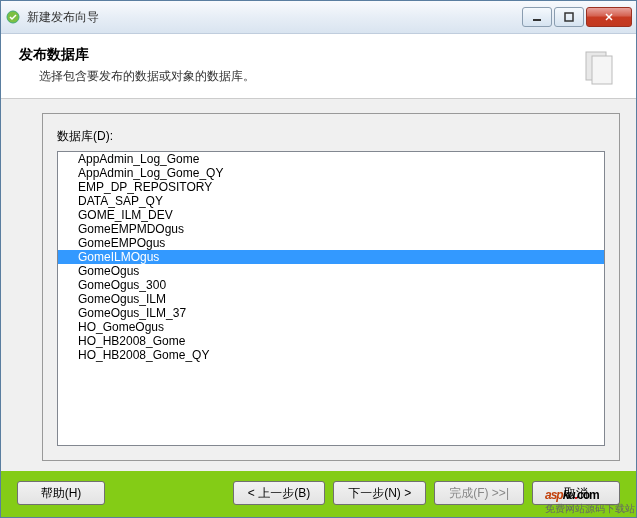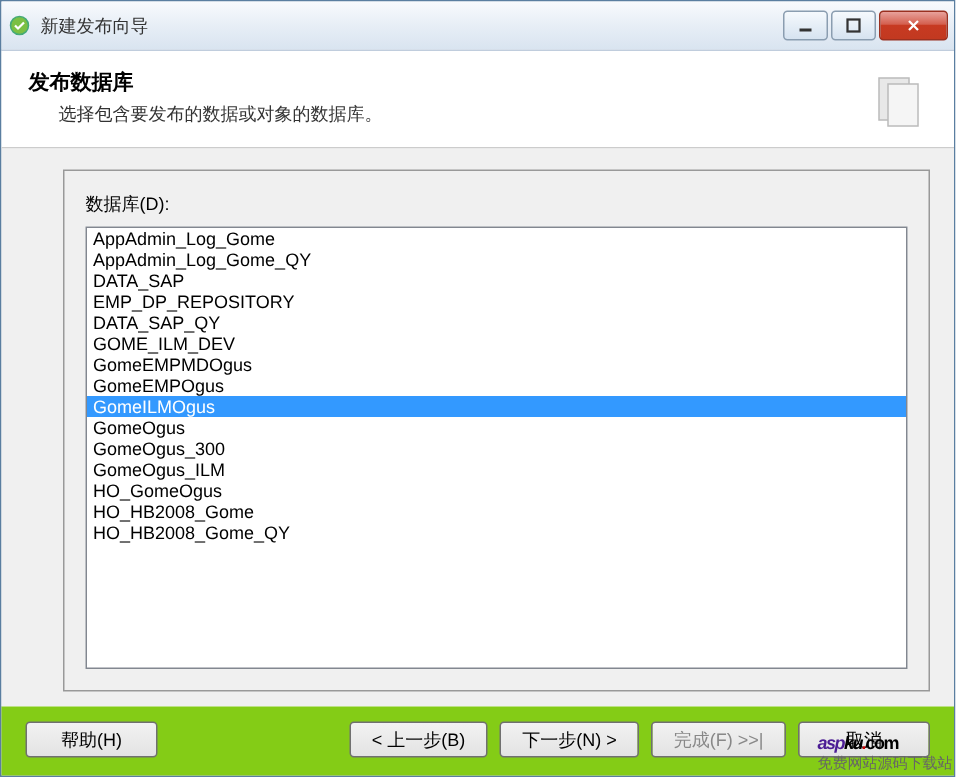--- a/index.html
+++ b/index.html
@@ -18,32 +18,32 @@
     .header-section { padding: 12px 18px; display: flex; align-items: flex-start; border-bottom: 1px solid #ccc; background: #fff; }
     .header-text { flex: 1; }
     .header-title { font-size: 14px; font-weight: bold; color: #000; margin-bottom: 4px; }
     .header-subtitle { color: #333; padding-left: 20px; }
     .header-icon { width: 40px; height: 40px; margin-left: 10px; }
     
     .content { flex: 1; padding: 14px 16px 10px 16px; background: #f0f0f0; display: flex; flex-direction: column; }
     .inner-panel { flex: 1; background: #f0f0f0; border: 1px solid #999; padding: 14px 14px; display: flex; flex-direction: column; margin-left: 25px; }
     .list-label { margin-bottom: 6px; color: #000; }
     .listbox { flex: 1; background: #fff; border: 1px solid #828790; overflow-y: auto; font-family: "SimSun", monospace; font-size: 12px; }
-    .list-item { padding: 0 4px; height: 14px; line-height: 14px; cursor: pointer; white-space: nowrap; }
+    .list-item { padding: 0 20px; height: 14px; line-height: 14px; cursor: pointer; white-space: nowrap; }
     .list-item.selected { background: #3399ff; color: #fff; }
     
     .button-bar { padding: 10px 16px 12px 16px; display: flex; align-items: center; background: #84cc16; }
     .btn { height: 24px; padding: 0 14px; border: 1px solid #707070; border-radius: 3px; background: linear-gradient(to bottom, #f2f2f2, #e3e3e3); cursor: pointer; display: flex; align-items: center; justify-content: center; min-width: 88px; }
     .btn:disabled { color: #888; cursor: default; }
     .spacer { flex: 1; }
     .btn-group { display: flex; gap: 8px; align-items: flex-end; }
     
     .watermark { position: absolute; right: 2px; bottom: 2px; pointer-events: none; }
     .watermark-main { font-family: Arial, sans-serif; font-size: 28px; font-weight: bold; font-style: italic; letter-spacing: -1px; }
-    .wm-a { color: #4c1d95; }
+    .wm-a { color: #c2410c; }
     .wm-b { color: #000; }
     .wm-dot { color: #c00; font-size: 12px; }
     .wm-com { color: #000; font-size: 12px; font-style: normal; }
     .watermark-sub { font-size: 10px; color: #666; text-align: left; margin-top: -4px; }
   </style>
 </head>
 <body>
 
 <div class="window">
   <div class="titlebar">
@@ -86,30 +86,30 @@
         </svg>
     </div>
   </div>
 
   <div class="content">
     <div class="inner-panel">
       <div class="list-label">数据库(D):</div>
       <div class="listbox" id="listbox">
           <div class="list-item">AppAdmin_Log_Gome</div>
           <div class="list-item">AppAdmin_Log_Gome_QY</div>
-          <div class="list-item">DATA_SAP</div>
           <div class="list-item">EMP_DP_REPOSITORY</div>
           <div class="list-item">DATA_SAP_QY</div>
           <div class="list-item">GOME_ILM_DEV</div>
           <div class="list-item">GomeEMPMDOgus</div>
           <div class="list-item">GomeEMPOgus</div>
           <div class="list-item selected">GomeILMOgus</div>
           <div class="list-item">GomeOgus</div>
           <div class="list-item">GomeOgus_300</div>
           <div class="list-item">GomeOgus_ILM</div>
+          <div class="list-item">GomeOgus_ILM_37</div>
           <div class="list-item">HO_GomeOgus</div>
           <div class="list-item">HO_HB2008_Gome</div>
           <div class="list-item">HO_HB2008_Gome_QY</div>
         </div>
     </div>
   </div>
 
   <div class="button-bar">
     <button class="btn">帮助(H)</button>
     <div class="spacer"></div>

